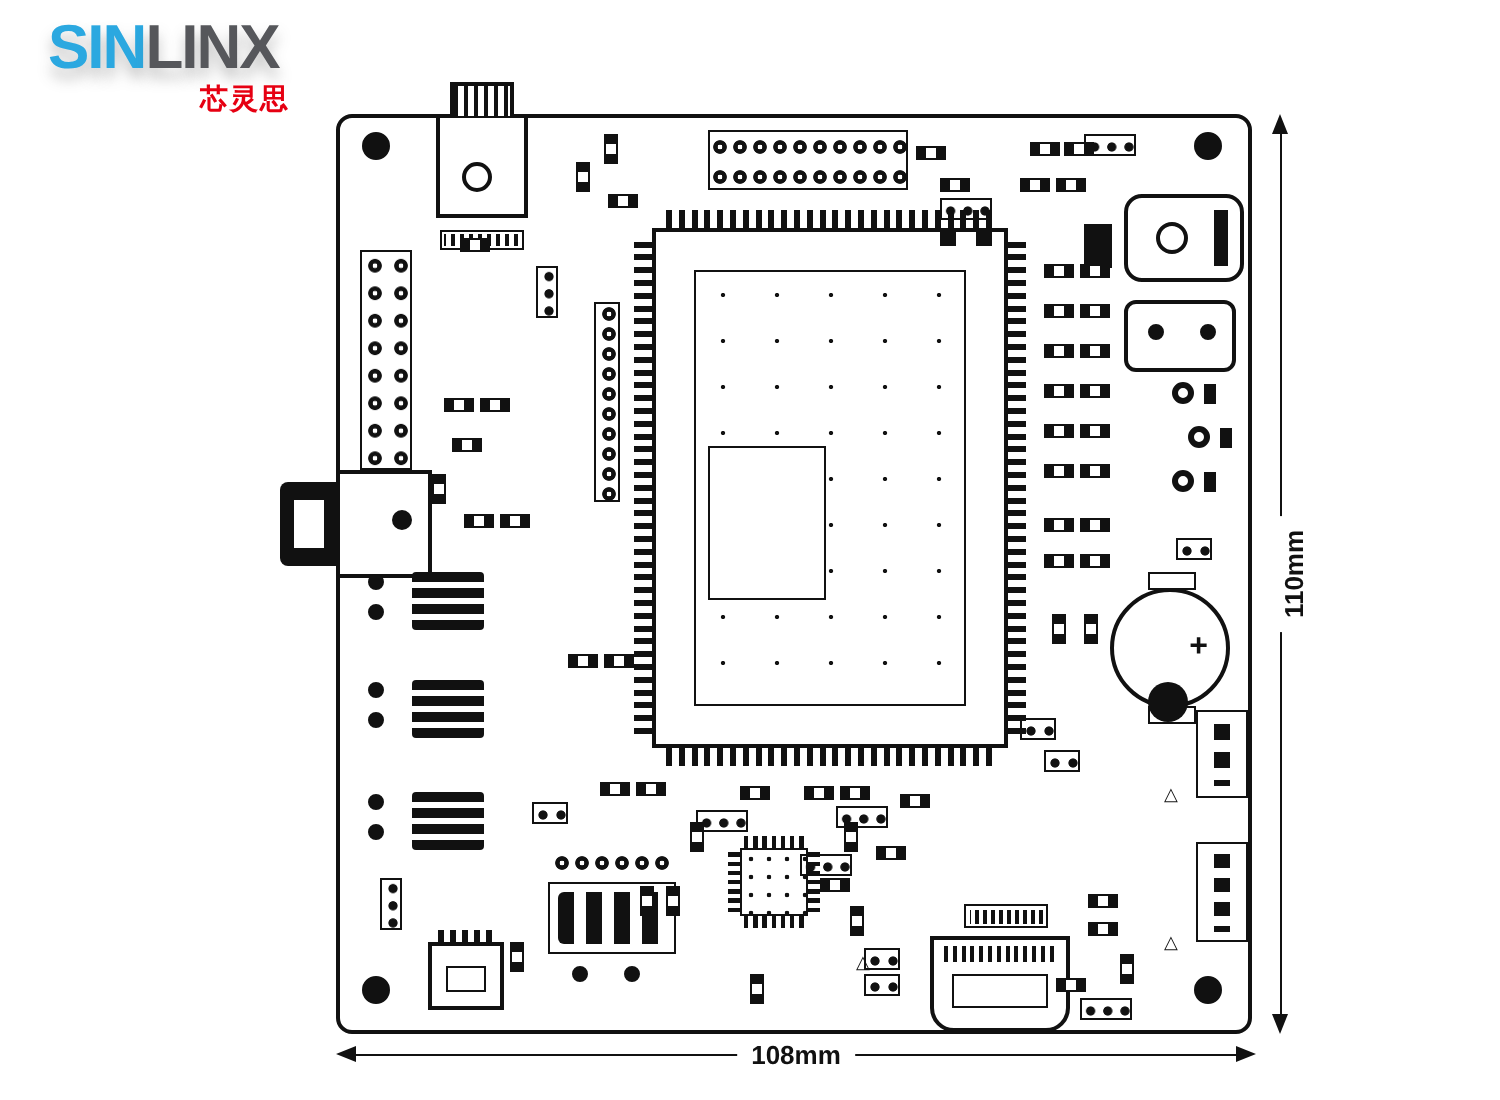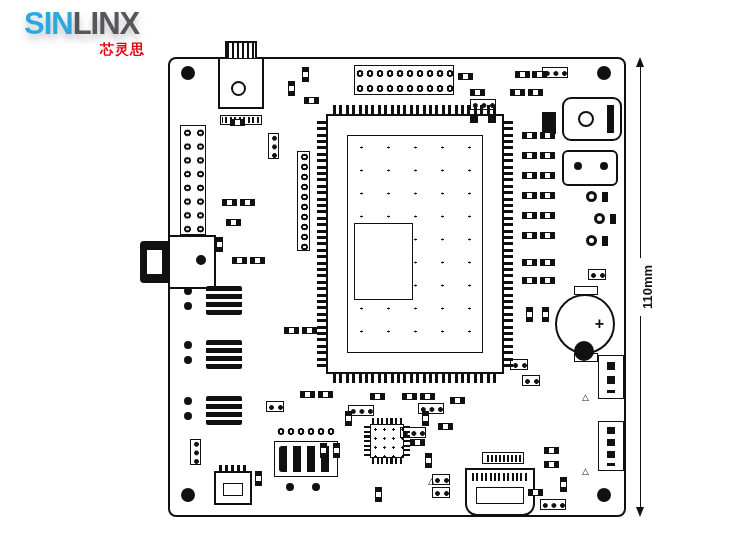--- a/index.html
+++ b/index.html
@@ -335,20 +335,26 @@
       <div class="h2" style="left: 262px; top: 428px;"></div>
       <div class="v3" style="left: 20px; top: 380px;"></div>
       <div class="v3" style="left: 98px; top: 74px;"></div>
       <div class="tr3" style="left: 416px; top: 130px;"></div>
       <div class="tr3" style="left: 424px; top: 152px;"></div>
       <div class="tr3" style="left: 416px; top: 174px;"></div>
       <div class="sqp" style="left: 300px; top: 56px;"></div>
       <div class="sqp" style="left: 318px; top: 56px;"></div>
     </div>
 
+  <div class="dim-w">
+    <div class="line"></div>
+    <div class="al"></div>
+    <div class="ar"></div>
+    <div class="lbl">108mm</div>
+  </div>
 
   <div class="dim-h">
     <div class="line"></div>
     <div class="at"></div>
     <div class="ab"></div>
     <div class="lbl">110mm</div>
   </div>
 
 </div>
 

